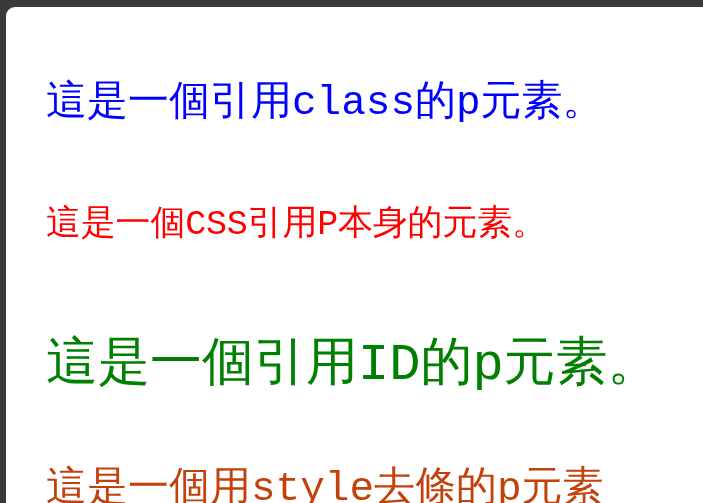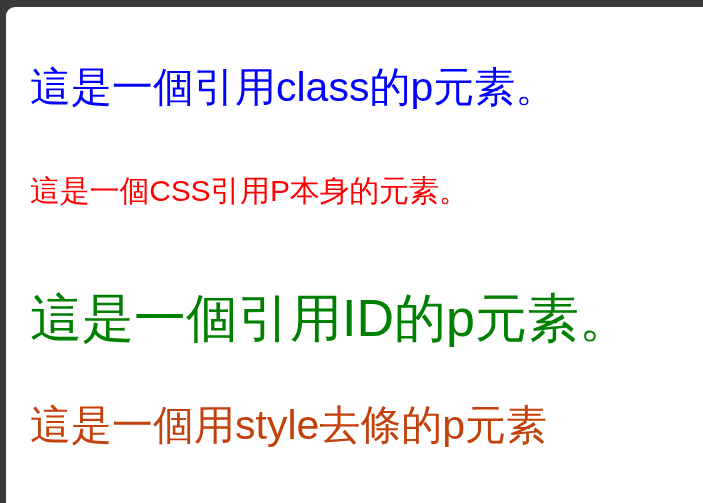--- a/index.html
+++ b/index.html
@@ -38,23 +38,23 @@
   
   #paragraph-list {
     position: absolute;
     left: 24px;
     top: 8px;
     right: 0;
     bottom: 0;
   }
 
   .p-line {
-    margin: 0;
+    margin: 16px;
     white-space: nowrap;
-    font-family: Liberation Sans, sans-serif;
+    font-family: Liberation Mono, monospace;
     font-weight: normal;
     line-height: 1.0;
   }
 
   
   .p-class {
     color: #0000ff;
     font-size: 41px;
     height: 113px;
     padding-top: 52px;
@@ -92,21 +92,21 @@
 </head>
 <body>
 
 <div id="viewport" style="background: rgb(58, 58, 58);">
   <div id="page-canvas" style="background: rgb(255, 255, 255);">
 
     <div id="paragraph-list">
 
       <p class="p-line p-class" style="color: rgb(0, 0, 255); font-size: 41px;">這是一個引用class的p元素。</p>
 
-      <p class="p-line p-element" style="color: rgb(255, 0, 0); font-size: 30px;">這是一個CSS引用P本身的元素。</p>
+      <p class="p-line p-element" style="color: rgb(255, 0, 0); font-size: 35px;">這是一個CSS引用P本身的元素。</p>
 
       <p class="p-line p-id" style="color: rgb(0, 128, 0); font-size: 52px;">這是一個引用ID的p元素。</p>
 
       <p class="p-line p-style" style="color: #c2410c; font-size: 41px;">這是一個用style去條的p元素</p>
 
     </div>
 
   </div>
 </div>
 

